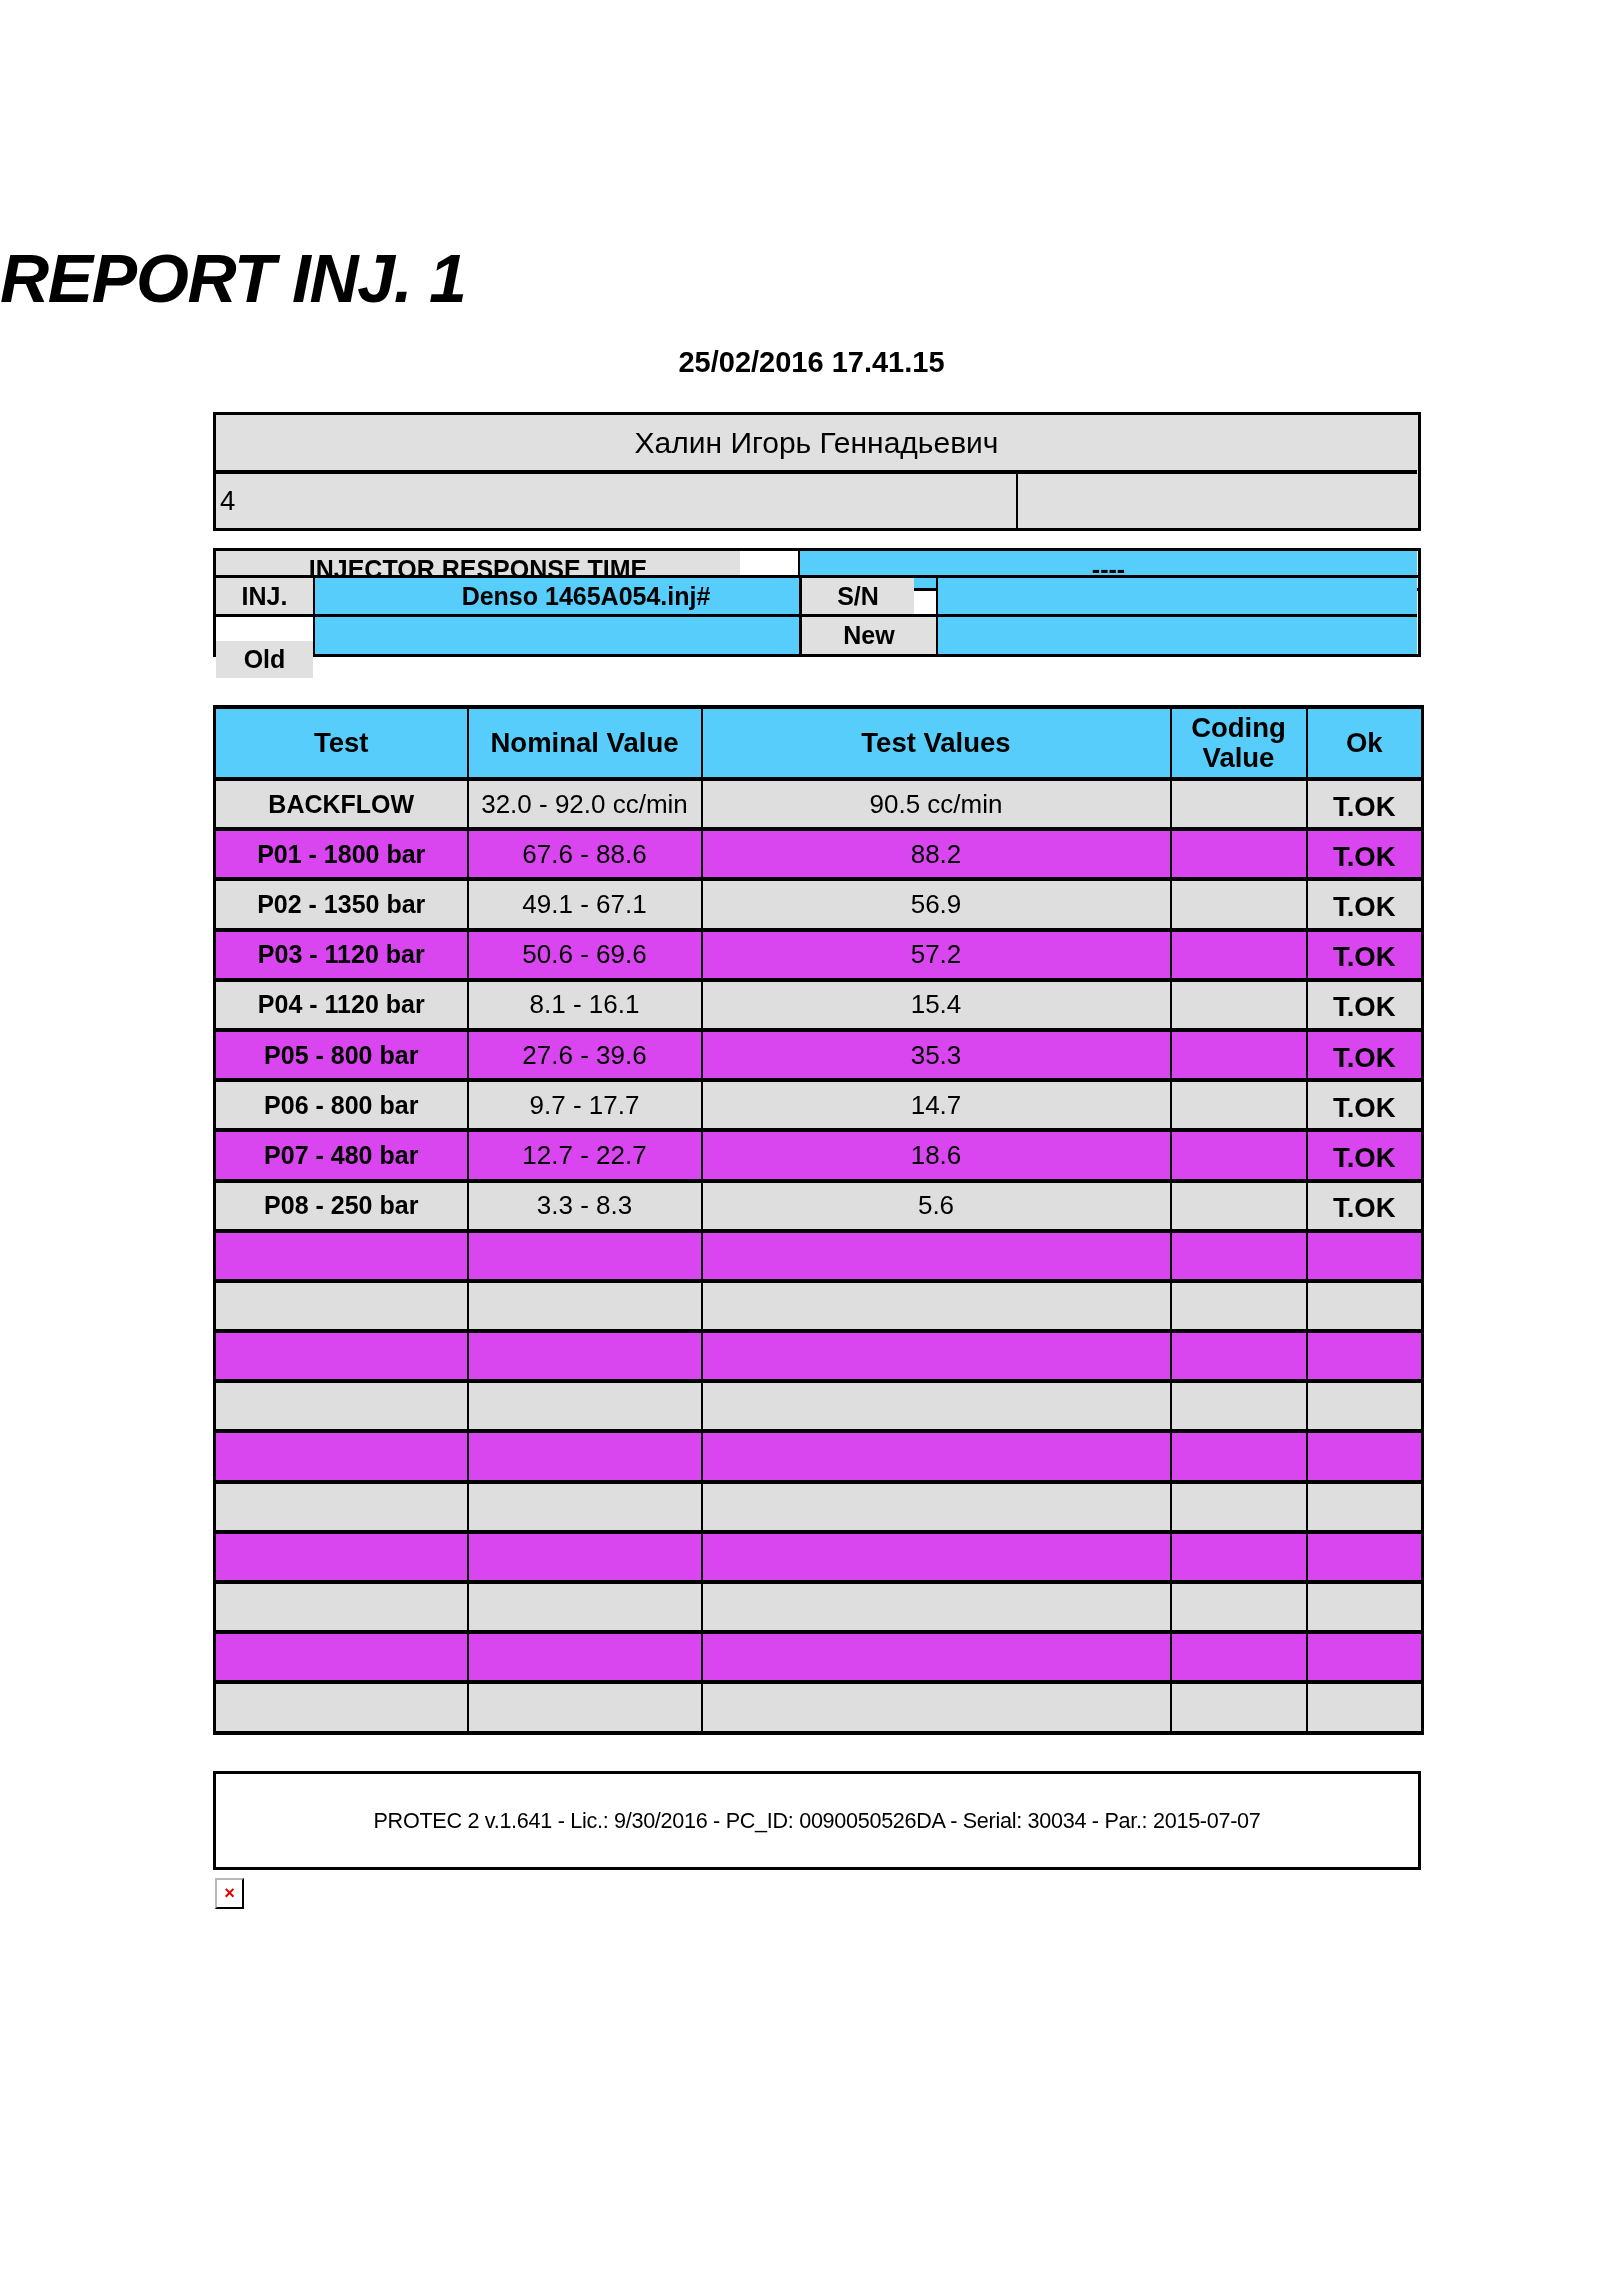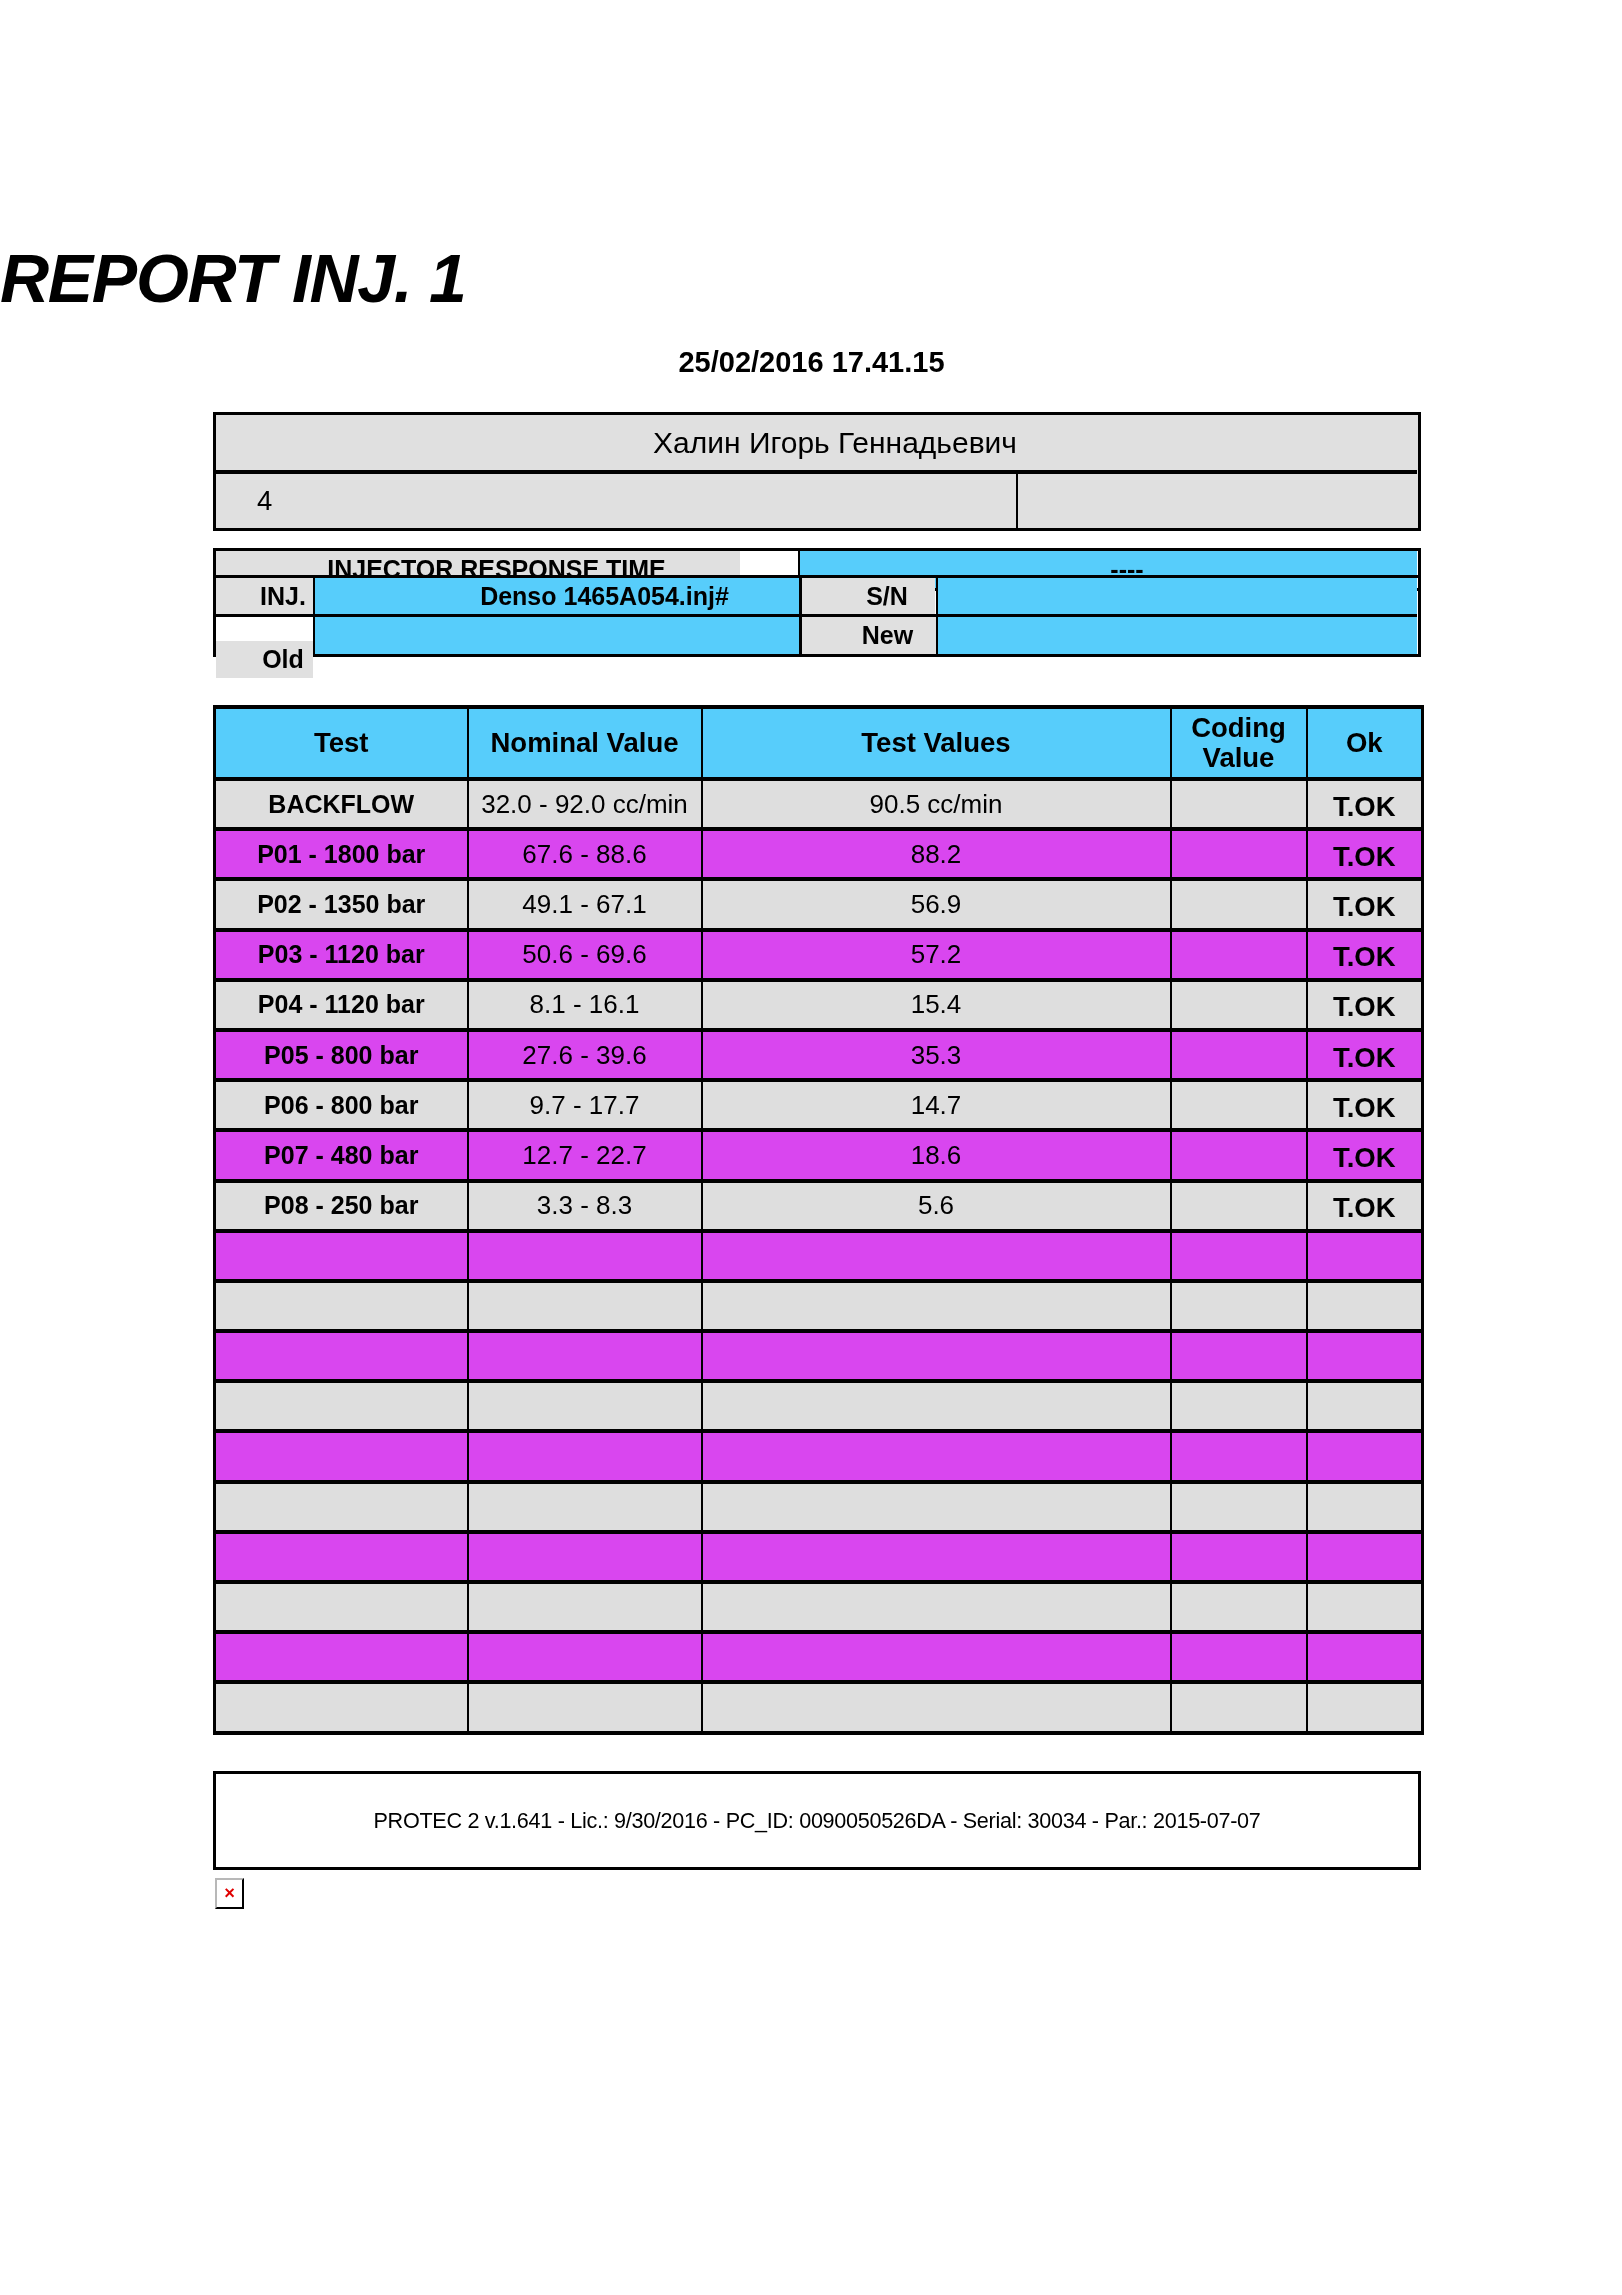--- a/index.html
+++ b/index.html
@@ -3,21 +3,21 @@
 <meta charset="utf-8">
 <style>
   html, body { margin:0; padding:0; background:#ffffff; }
   body { width:1623px; height:2295px; position:relative; font-family:"Liberation Sans", sans-serif; color:#000; overflow:hidden; }
   .abs { position:absolute; }
   .title { left:0; width:1623px; top:239px; text-align:left; font-size:68px; font-weight:bold; font-style:italic; letter-spacing:-1.3px; }
   .date { left:0; width:1623px; top:346px; text-align:center; font-size:29px; font-weight:bold; }
   .box { box-sizing:border-box; border:3.3px solid #000; }
   .grey { background:#e0e0e0; }
   .blue { background:#57cdfb; }
-  .cell { position:absolute; box-sizing:border-box; display:flex; align-items:center; justify-content:center; text-align:center;padding-left:37px; }
+  .cell { position:absolute; box-sizing:border-box; display:flex; align-items:center; justify-content:center; text-align:center; }
   .vline { position:absolute; background:#000; }
   .hline { position:absolute; background:#000; }
   table.tests { position:absolute; left:213px; top:705px; width:1208px; border-collapse:collapse; table-layout:fixed; }
   table.tests th, table.tests td { border-left:2px solid #000; border-right:2px solid #000; border-top:4.6px solid #000; border-bottom:4.6px solid #000; padding:0; text-align:center; vertical-align:middle; }
   table.tests th { background:#57cdfb; height:68px; font-size:27.5px; font-weight:bold; line-height:30px; }
   table.tests td { height:41px; font-size:26px; }
   table.tests tr.g td { background:#dedede; }
   table.tests tr.w td { background:#d946ef; }
   td.c-test { font-weight:bold; font-size:25px !important; }
   td.c-ok { font-weight:bold; font-size:27.5px !important; padding-top:5.2px !important; }
@@ -43,21 +43,21 @@
   <div class="cell grey" style="left:0; top:0; width:524px; height:37px; font-size:25px; font-weight:bold;">INJECTOR RESPONSE TIME</div>
   <div class="vline" style="left:582px; top:0; width:2px; height:37px;"></div>
   <div class="cell blue" style="left:584px; top:0; width:617px; height:37px; font-size:25px; font-weight:bold;">----</div>
 </div>
 
 <div class="abs box" style="left:213px; top:575px; width:1208px; height:82px;">
   <div class="cell grey" style="left:0; top:0; width:97px; height:36px; font-size:25px; font-weight:bold;">INJ.</div>
   <div class="vline" style="left:97px; top:0; width:2px; height:76px;"></div>
   <div class="cell blue" style="left:99px; top:0; width:542px; height:36px; font-size:25px; font-weight:bold;">Denso 1465A054.inj#</div>
   <div class="vline" style="left:583px; top:0; width:3.3px; height:76px;"></div>
-  <div class="cell grey" style="left:586px; top:0; width:133px; height:36px; font-size:25px; font-weight:bold;">S/N</div>
+  <div class="cell grey" style="left:586px; top:0; width:112px; height:36px; font-size:25px; font-weight:bold;">S/N</div>
   <div class="vline" style="left:720px; top:0; width:2px; height:76px;"></div>
   <div class="cell blue" style="left:722px; top:0; width:479px; height:36px;"></div>
   <div class="hline" style="left:0; top:36px; width:1201px; height:3.3px;"></div>
   <div class="cell grey" style="left:0; top:39px; width:97px; height:37px; font-size:25px; font-weight:bold;margin-top:24px;">Old</div>
   <div class="cell blue" style="left:99px; top:39px; width:484px; height:37px;"></div>
   <div class="cell grey" style="left:586px; top:39px; width:134px; height:37px; font-size:25px; font-weight:bold;">New</div>
   <div class="cell blue" style="left:722px; top:39px; width:479px; height:37px;"></div>
 </div>
 
 <table class="tests">

